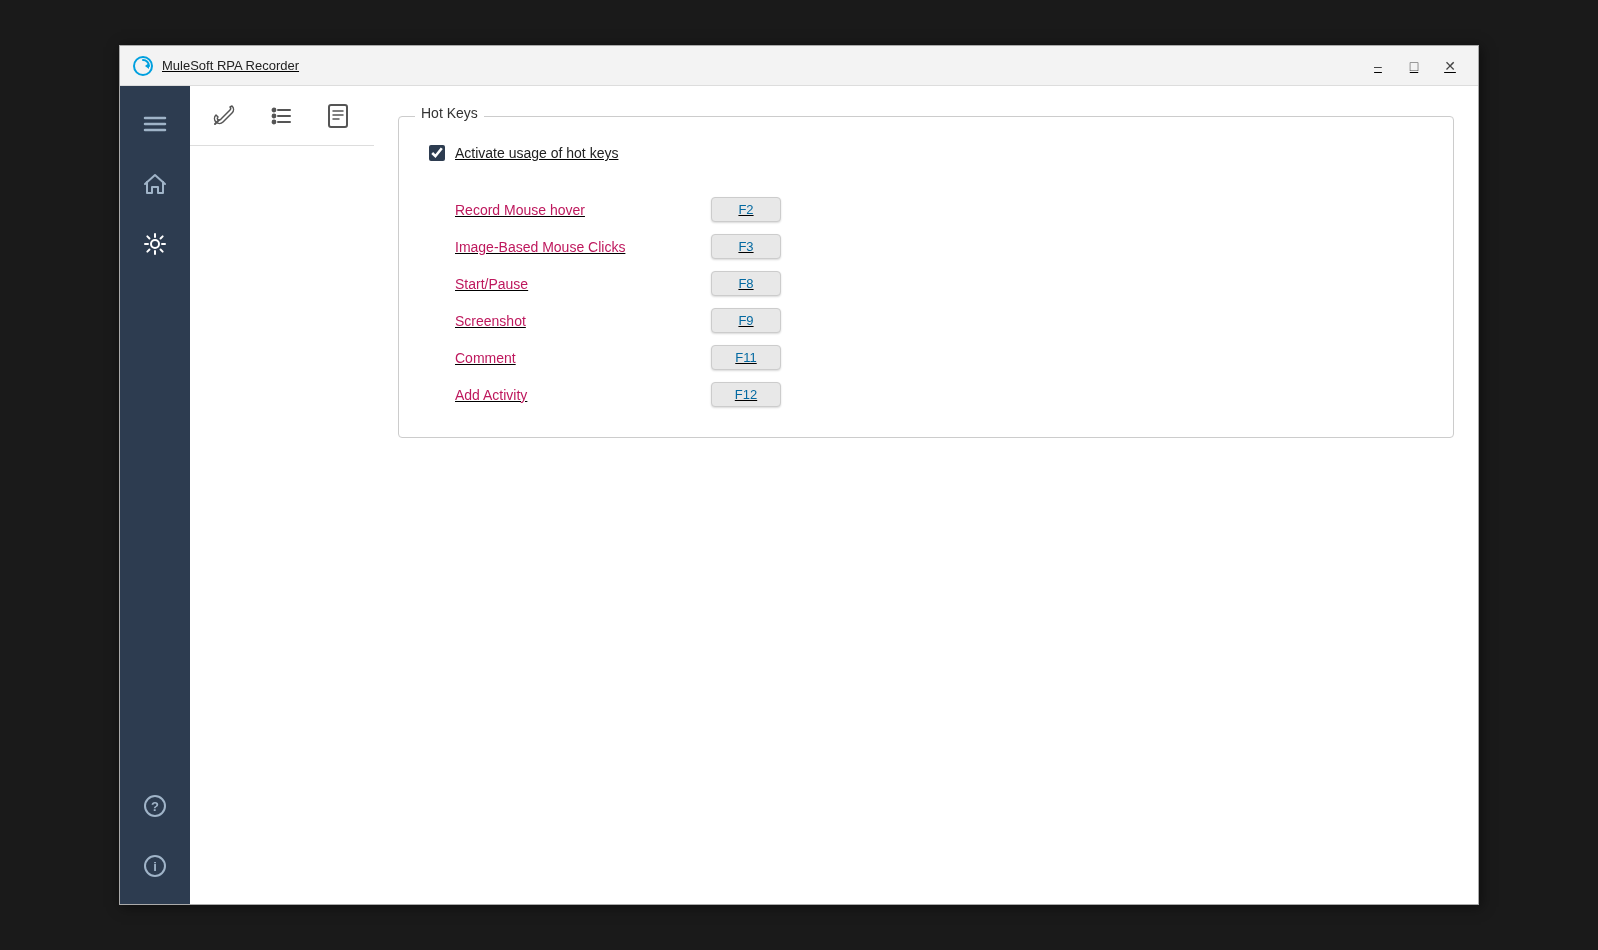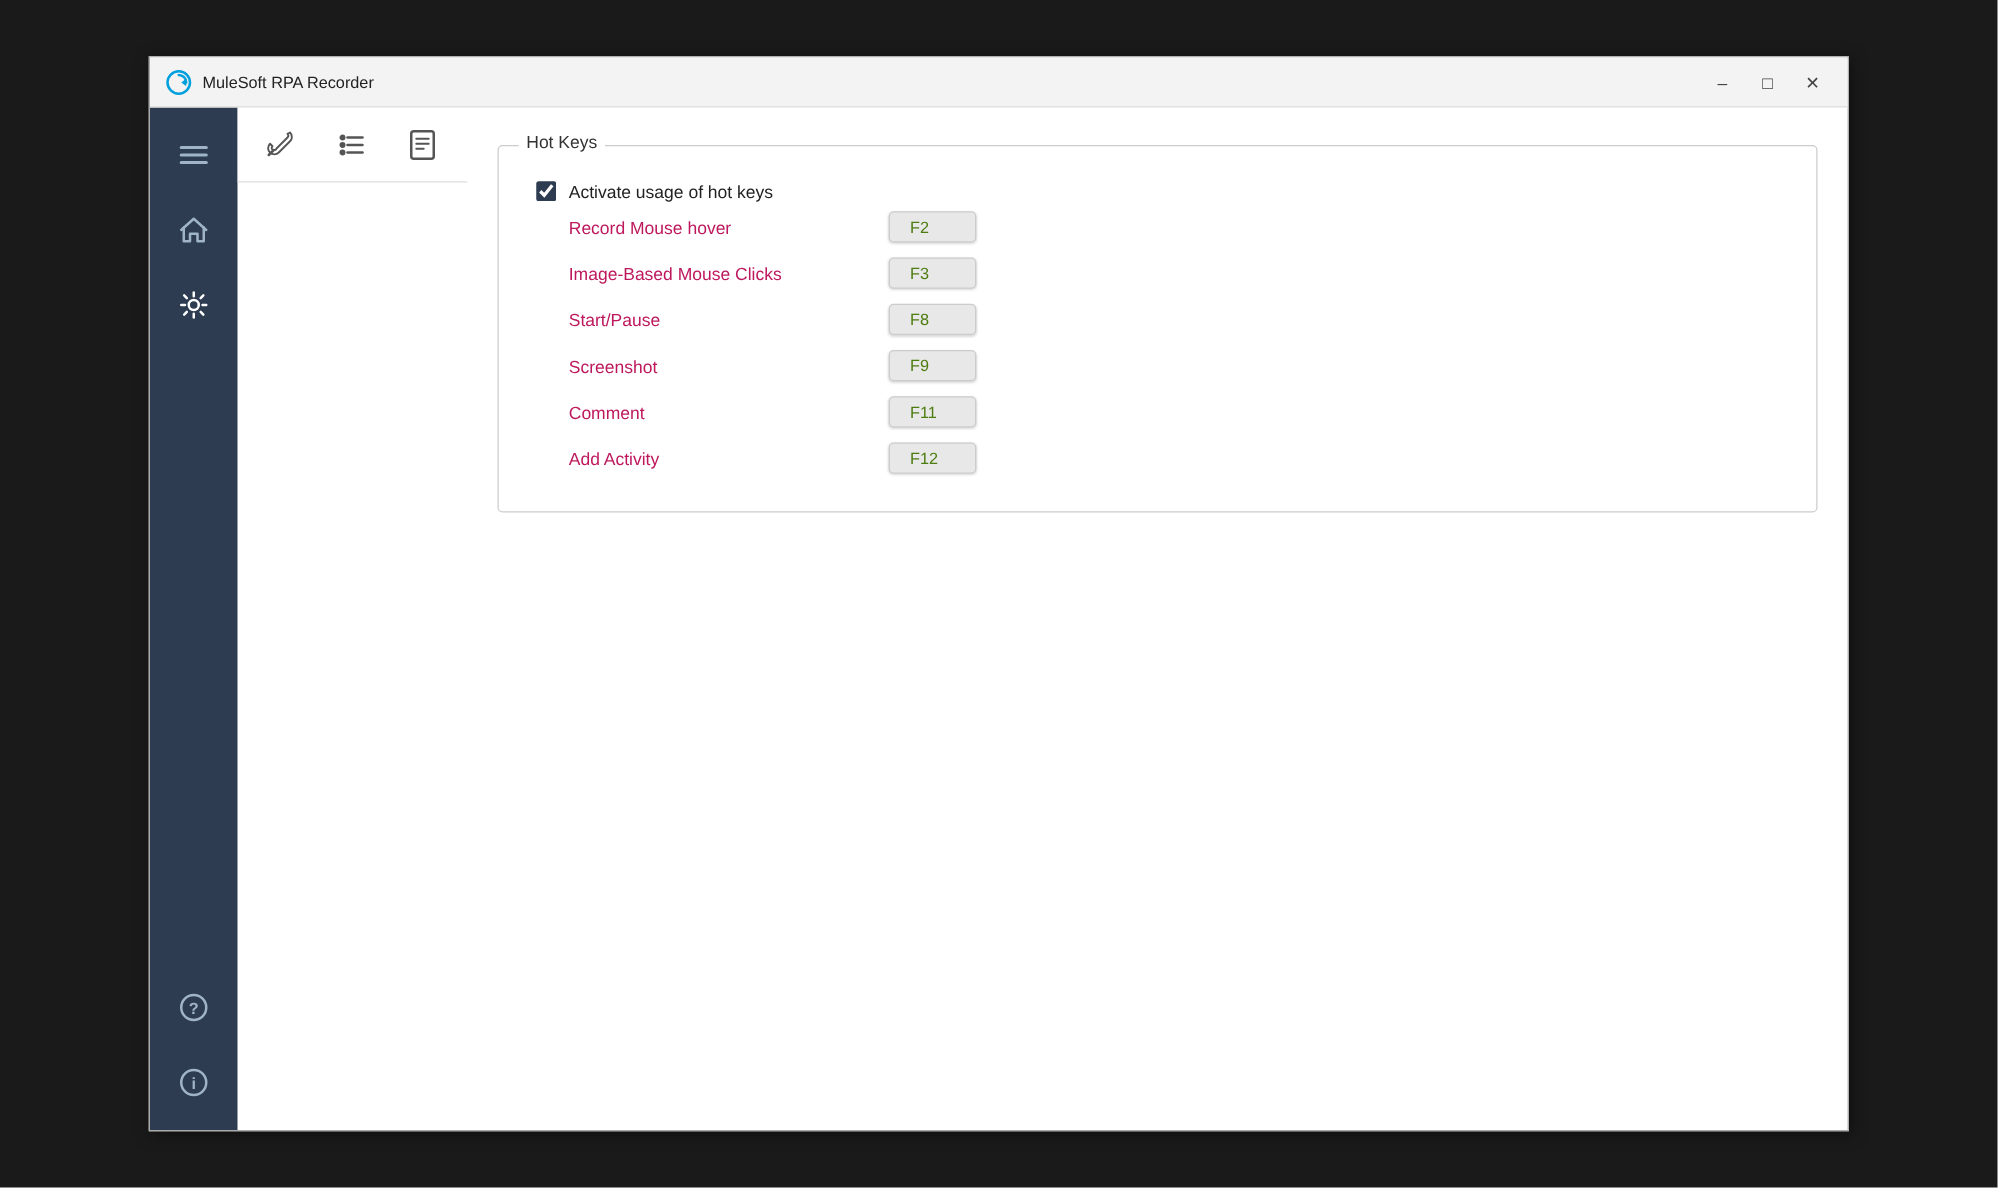--- a/index.html
+++ b/index.html
@@ -13,20 +13,21 @@
       font-family: 'Segoe UI', Arial, sans-serif;
     }
     .window {
       width: 1360px;
       height: 860px;
       background: #ffffff;
       border: 1px solid #aaa;
       display: flex;
       flex-direction: column;
       box-shadow: 2px 2px 12px rgba(0,0,0,0.5);
+      text-decoration: underline;
     }
     
     .title-bar {
       display: flex;
       align-items: center;
       justify-content: space-between;
       background: #f3f3f3;
       border-bottom: 1px solid #ddd;
       height: 40px;
       padding: 0 12px;
@@ -144,21 +145,21 @@
       background: #ffffff;
       padding: 0 6px;
       font-size: 14px;
       color: #333;
       font-weight: 500;
     }
     .activate-row {
       display: flex;
       align-items: center;
       gap: 10px;
-      margin-bottom: 8px;
+      margin-bottom: 36px;
       margin-top: 8px;
     }
     .activate-checkbox {
       width: 16px;
       height: 16px;
       cursor: pointer;
       accent-color: #2d3c50;
     }
     .activate-label {
       font-size: 14px;
@@ -180,23 +181,23 @@
       font-size: 14px;
       color: #be185d;
       width: 240px;
     }
     .hotkey-key {
       background: #e8e8e8;
       border: 1px solid #ccc;
       border-radius: 4px;
       padding: 4px 16px;
       font-size: 13px;
-      color: #4d7c0f;
+      color: #0369a1;
       min-width: 70px;
-      text-align: left;
+      text-align: center;
       box-shadow: 0 1px 2px rgba(0,0,0,0.15);
     }
   </style>
 </head>
 <body>
 
 <div class="window">
 
   <div class="title-bar">
     <div class="title-bar-left">

